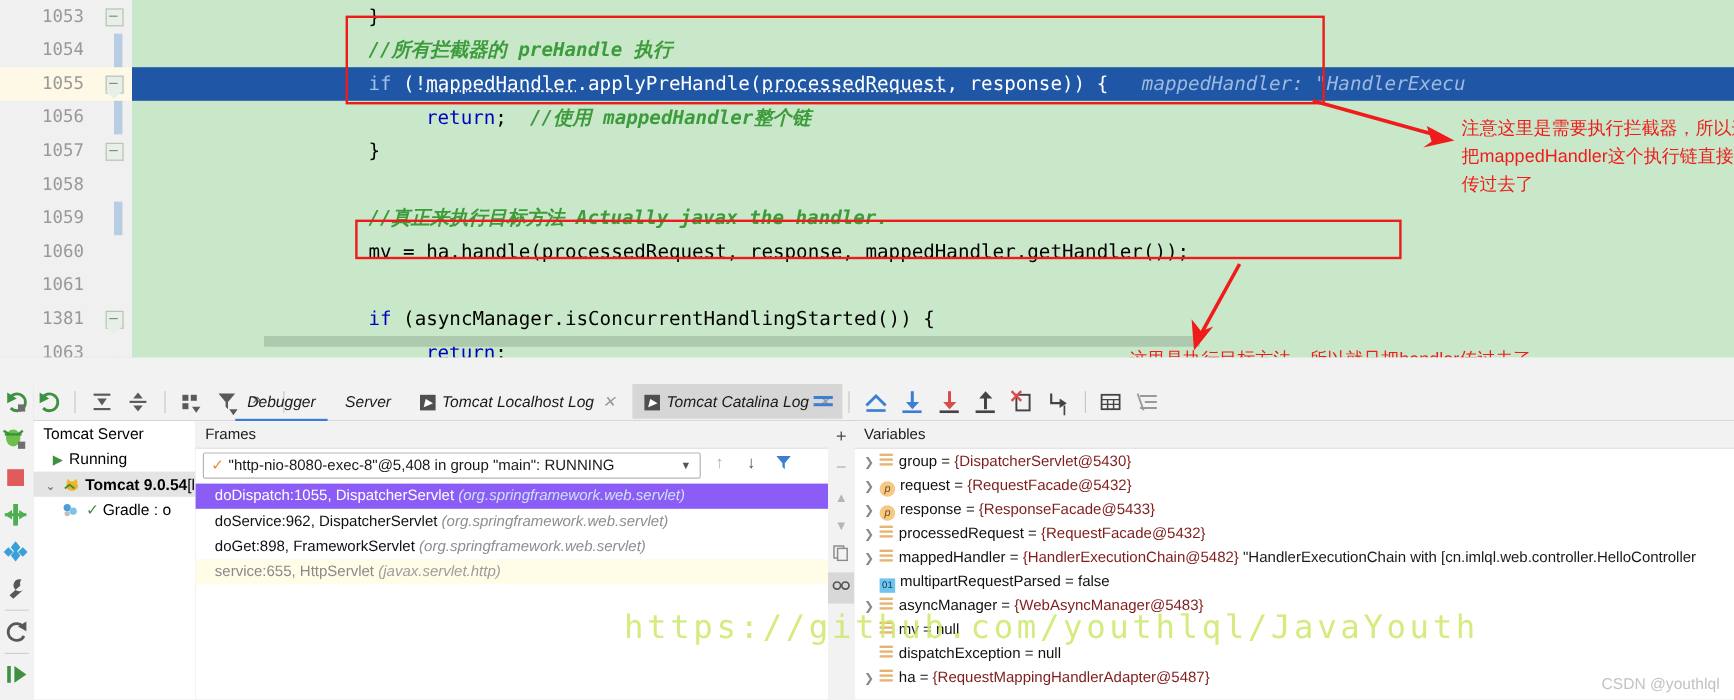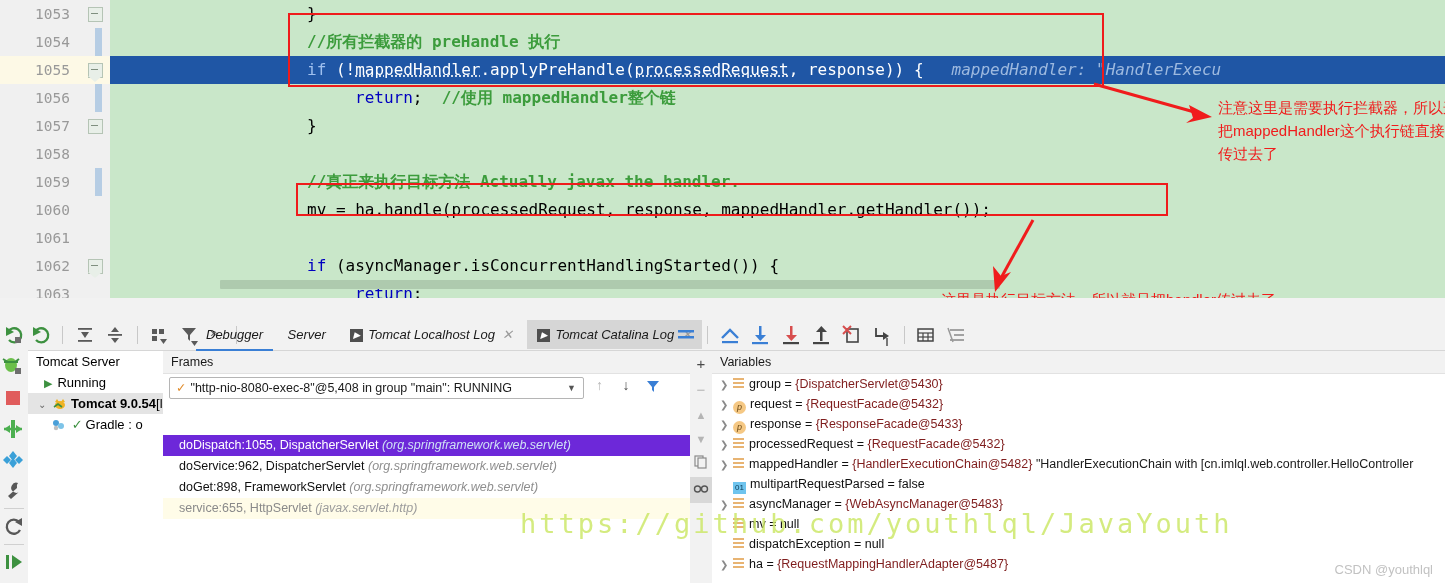--- a/index.html
+++ b/index.html
@@ -25,21 +25,21 @@
   .fold-tri:after{content:"";position:absolute;left:2px;top:5px;width:7px;height:1px;background:#7f8f7f;}
   .fold-tri:before{content:"";position:absolute;left:-1px;top:12px;border-left:7px solid transparent;border-right:7px solid transparent;border-top:6px solid #e8efe8;}
   .changebar{position:absolute;left:95px;width:7px;background:#b6cde4;}
 
   .codearea{position:absolute;left:110px;top:0;right:0;height:298px;background:#c9e7c9;}
   .cline{height:28px;line-height:28px;white-space:pre;
      font-family:"DejaVu Sans Mono","Liberation Mono",monospace;font-size:16px;color:#000;}
   .cline.hl{background:#1f56a5;color:#fff;}
   .kw{color:#0000c0;font-weight:normal;}
   .cline.hl .kw{color:#9fc0ef;}
-  .cmt{color:#3c9c3c;font-weight:bold;text-align:right;}
+  .cmt{color:#3c9c3c;font-style:italic;font-weight:bold;text-align:right;}
   .und{text-decoration:underline;text-decoration-style:dotted;}
   .hint{color:#9db9df;font-style:italic;}
   
   .iguide{position:absolute;top:0;width:1px;height:298px;background:#b9d6b9;}
 
   
   .ed-hscroll{position:absolute;left:110px;bottom:9px;height:9px;background:#aecaae;width:780px;border-radius:1px;}
 
   
   .rbox{position:absolute;border:2.5px solid #ef1b1b;box-sizing:border-box;}
@@ -73,21 +73,21 @@
   .trow{height:21px;line-height:21px;white-space:nowrap;padding-left:4px;position:relative;}
   .trow.sel{background:#e4e4e4;}
 
   
   .frames{position:absolute;left:163px;top:31px;width:527px;bottom:0;background:#fff;border-right:1px solid #d0d0d0;}
   .pane-hdr{height:22px;line-height:22px;font-size:12.5px;padding-left:8px;background:#f2f2f2;border-bottom:1px solid #e2e2e2;color:#1a1a1a;}
   .thread-row{height:26px;padding:3px 2px 0 6px;}
   .thread-sel{display:inline-block;width:415px;height:22px;line-height:21px;border:1px solid #b5b5b5;background:#fff;border-radius:2px;
      font-size:12.5px;padding-left:6px;box-sizing:border-box;position:relative;vertical-align:top;color:#1a1a1a;}
   .fitem{height:21px;line-height:21px;font-size:12.5px;padding-left:16px;white-space:nowrap;color:#101010;}
-  .fitem.sel{background:#6d28d9;color:#fff;margin-top:32px;}
+  .fitem.sel{background:#8b5cf6;color:#fff;}
   .fitem.lib{background:#fffce8;color:#8a8a8a;}
   .fitem .pkg{font-style:italic;color:#8e8e8e;}
   .fitem.sel .pkg{color:#cfe0f5;font-style:italic;}
   .fitem.lib .pkg{color:#9d9d9d;}
 
   
   .midrail{position:absolute;left:690px;top:31px;width:22px;bottom:0;background:#f2f2f2;border-right:1px solid #d6d6d6;}
 
   
   .vars{position:absolute;left:712px;top:31px;right:0;bottom:0;background:#fff;}
@@ -134,21 +134,21 @@
   <div class="gutter">
     <div class="gutter-line">1053</div>
     <div class="gutter-line">1054</div>
     <div class="gutter-line cur">1055</div>
     <div class="gutter-line">1056</div>
     <div class="gutter-line">1057</div>
     <div class="gutter-line">1058</div>
     <div class="gutter-line">1059</div>
     <div class="gutter-line">1060</div>
     <div class="gutter-line">1061</div>
-    <div class="gutter-line">1062</div>
+    <div class="gutter-line">1381</div>
     <div class="gutter-line">1063</div>
   </div>
   <div class="foldcol">
     <div class="fl">
         <span class="fold-minus"></span>
       </div>
     <div class="fl"></div>
     <div class="fl cur">
         <span class="fold-tri"></span>
       </div>

